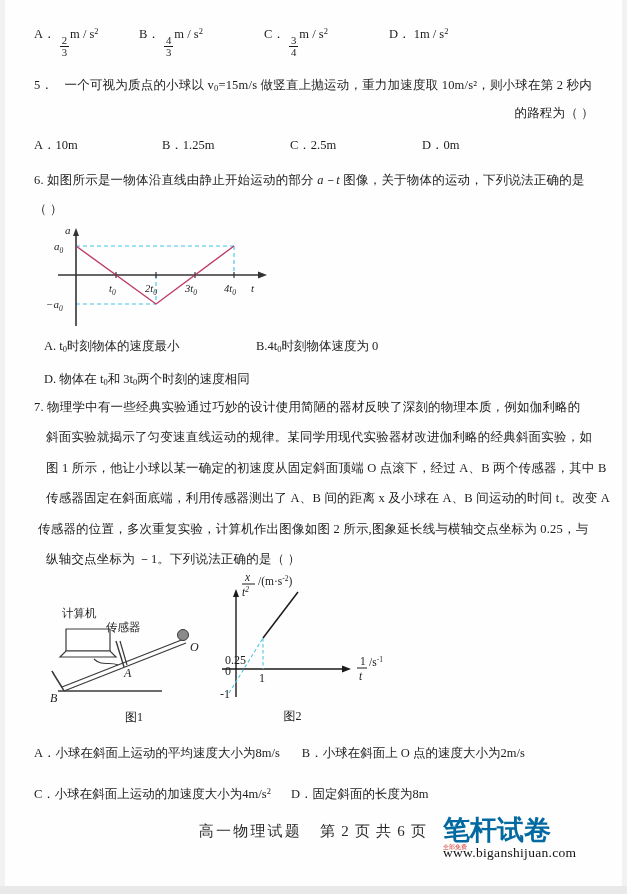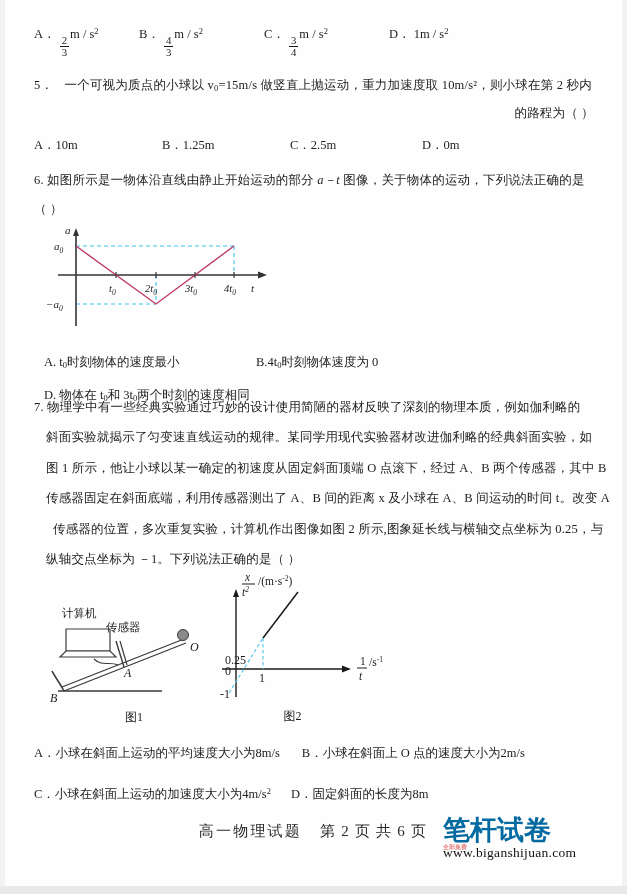--- a/index.html
+++ b/index.html
@@ -243,21 +243,21 @@
       <text x="8" y="94" font-family="Liberation Serif, serif" font-size="11" font-style="italic" fill="#1c1c1c"><tspan id="at-na0">−a</tspan><tspan font-size="7.5" dy="2.5" id="at-na0sub">0</tspan></text>
 
       <text x="71" y="78" font-family="Liberation Serif, serif" font-size="10.5" font-style="italic" fill="#1c1c1c"><tspan id="at-x0">t</tspan><tspan font-size="7.5" dy="2.5" id="at-x0s">0</tspan></text>
       <text x="107" y="78" font-family="Liberation Serif, serif" font-size="10.5" font-style="italic" fill="#1c1c1c"><tspan id="at-x1">2t</tspan><tspan font-size="7.5" dy="2.5" id="at-x1s">0</tspan></text>
       <text x="147" y="78" font-family="Liberation Serif, serif" font-size="10.5" font-style="italic" fill="#1c1c1c"><tspan id="at-x2">3t</tspan><tspan font-size="7.5" dy="2.5" id="at-x2s">0</tspan></text>
       <text x="186" y="78" font-family="Liberation Serif, serif" font-size="10.5" font-style="italic" fill="#1c1c1c"><tspan id="at-x3">4t</tspan><tspan font-size="7.5" dy="2.5" id="at-x3s">0</tspan></text>
       <text id="at-xlabel" x="213" y="78" font-family="Liberation Serif, serif" font-size="11" font-style="italic" fill="#1c1c1c">t</text>
     </svg>
   </div>
 
-  <div style="position:absolute;left:44px;top:338px;width:560px;margin-top:16px;">
+  <div style="position:absolute;left:44px;top:338px;width:560px;">
     <div class="opt-row">
       <span class="opt" style="width:212px;">
         <span>A.</span>
         <span>t</span><sub>0</sub><span>时刻物体的速度最小</span>
       </span>
       <span class="opt">
         <span>B.</span><span>4t</span><sub>0</sub><span>时刻物体速度为 0</span>
       </span>
     </div>
     <div class="opt-row" style="margin-top:16px;">
@@ -275,21 +275,21 @@
     </div>
     <div class="line" style="margin-top:11px;margin-left:12px;">
       <span>斜面实验就揭示了匀变速直线运动的规律。某同学用现代实验器材改进伽利略的经典斜面实验，如</span>
     </div>
     <div class="line" style="margin-top:11px;margin-left:12px;">
       <span>图 1 所示，他让小球以某一确定的初速度从固定斜面顶端 O 点滚下，经过 A、B 两个传感器，其中 B</span>
     </div>
     <div class="line" style="margin-top:11px;margin-left:12px;">
       <span>传感器固定在斜面底端，利用传感器测出了 A、B 间的距离 x 及小球在 A、B 间运动的时间 t。改变 A</span>
     </div>
-    <div class="line" style="margin-top:11px;margin-left:19px;">
+    <div class="line" style="margin-top:11px;margin-left:4px;">
       <span>传感器的位置，多次重复实验，计算机作出图像如图 2 所示,图象延长线与横轴交点坐标为 0.25，与</span>
     </div>
     <div class="line" style="margin-top:11px;margin-left:12px;">
       <span>纵轴交点坐标为 －1。下列说法正确的是（     ）</span>
     </div>
   </div>
 
   <div class="fig-row">
 
     <div class="fig1">

